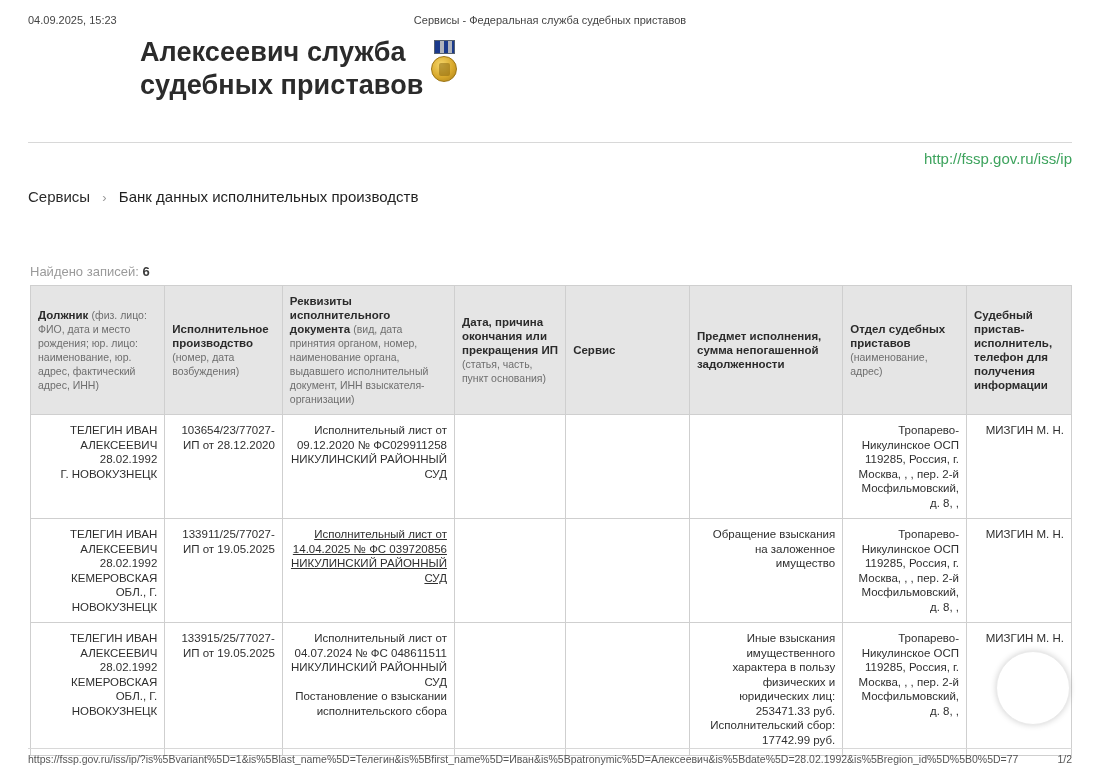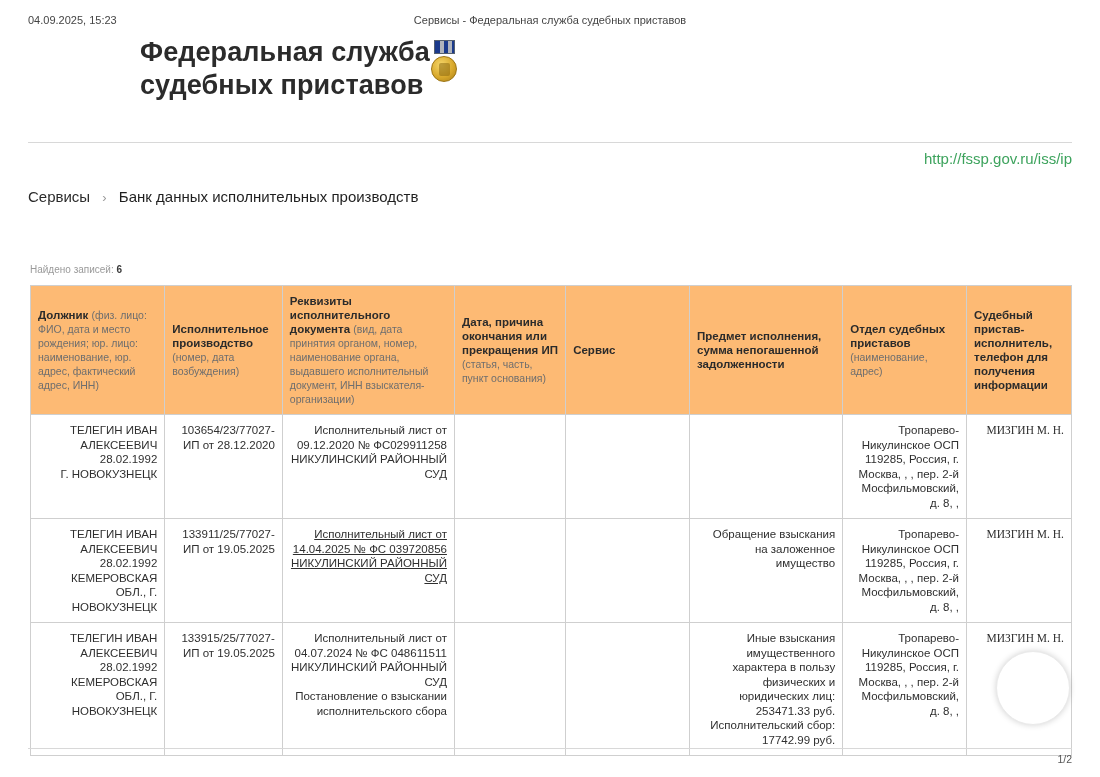--- a/index.html
+++ b/index.html
@@ -139,21 +139,21 @@
   .breadcrumb .crumb-current {
     font-weight: normal;
     color: #1f1f1f;
   }
 
   
   .found-line {
     position: absolute;
     left: 30px;
     top: 264px;
-    font-size: 10px;
+    font-size: 13px;
     color: #9a9a9a;
   }
   .found-line b {
     color: #3b3b3b;
   }
 
   
   .table-wrap {
     position: absolute;
     left: 30px;
@@ -171,21 +171,21 @@
     vertical-align: top;
     padding: 8px 7px;
     box-sizing: border-box;
     text-align: right;
   }
   table.results thead th {
     font-size: 11.5px;
     font-weight: bold;
     color: #2b2b2b;
     text-align: left;
-    background: #fdba74;
+    background: #e5e5e5;
     line-height: 14px;
     height: 106px;
     vertical-align: middle;
   }
   table.results thead th .hint {
     font-weight: normal;
     color: #6e6e6e;
     font-size: 10.5px;
   }
   table.results tbody td {
@@ -196,21 +196,21 @@
   .c-debtor   { width: 128px; }
   .c-proc     { width: 112px; }
   .c-doc      { width: 164px; }
   .c-date     { width: 106px; }
   .c-service  { width: 118px; }
   .c-subject  { width: 146px; }
   .c-dept     { width: 118px; }
   .c-bailiff  { width: 100px; }
 
   td.debtor-cell { padding-left: 10px; }
-  td.bailiff-cell { vertical-align: middle; font-family: Liberation Serif, serif; }
+  td.bailiff-cell { vertical-align: middle; }
 
   
   .page-curl {
     position: absolute;
     right: 30px;
     bottom: 52px;
     width: 72px;
     height: 72px;
     border-radius: 50%;
     background: #ffffff;
@@ -253,21 +253,21 @@
 </head>
 <body>
 
 <div class="print-header">
   <span class="ph-date">04.09.2025, 15:23</span>
   <span class="ph-title">Сервисы - Федеральная служба судебных приставов</span>
 </div>
 
 <div class="site-header">
   <div class="brand-block">
-    <div class="brand-title">Федеральная служба</div>
+    <div class="brand-title">Алексеевич служба</div>
     <div class="brand-title">судебных приставов</div>
   </div>
   <div class="emblem">
     <div class="ribbon"></div>
     <div class="medal"></div>
   </div>
 </div>
 <div class="header-rule"></div>
 <div class="site-url">http://fssp.gov.ru/iss/ip</div>
 
@@ -360,14 +360,15 @@
         <td class="bailiff-cell">МИЗГИН М. Н.</td>
       </tr>
     </tbody>
   </table>
 </div>
 
 <div class="page-curl"></div>
 
 <div class="footer-rule"></div>
 <div class="print-footer">
+  <span class="pf-url">https://fssp.gov.ru/iss/ip/?is%5Bvariant%5D=1&amp;is%5Blast_name%5D=Телегин&amp;is%5Bfirst_name%5D=Иван&amp;is%5Bpatronymic%5D=Алексеевич&amp;is%5Bdate%5D=28.02.1992&amp;is%5Bregion_id%5D%5B0%5D=77</span>
   <span class="pf-page">1/2</span>
 </div>
 
 </body></html>

